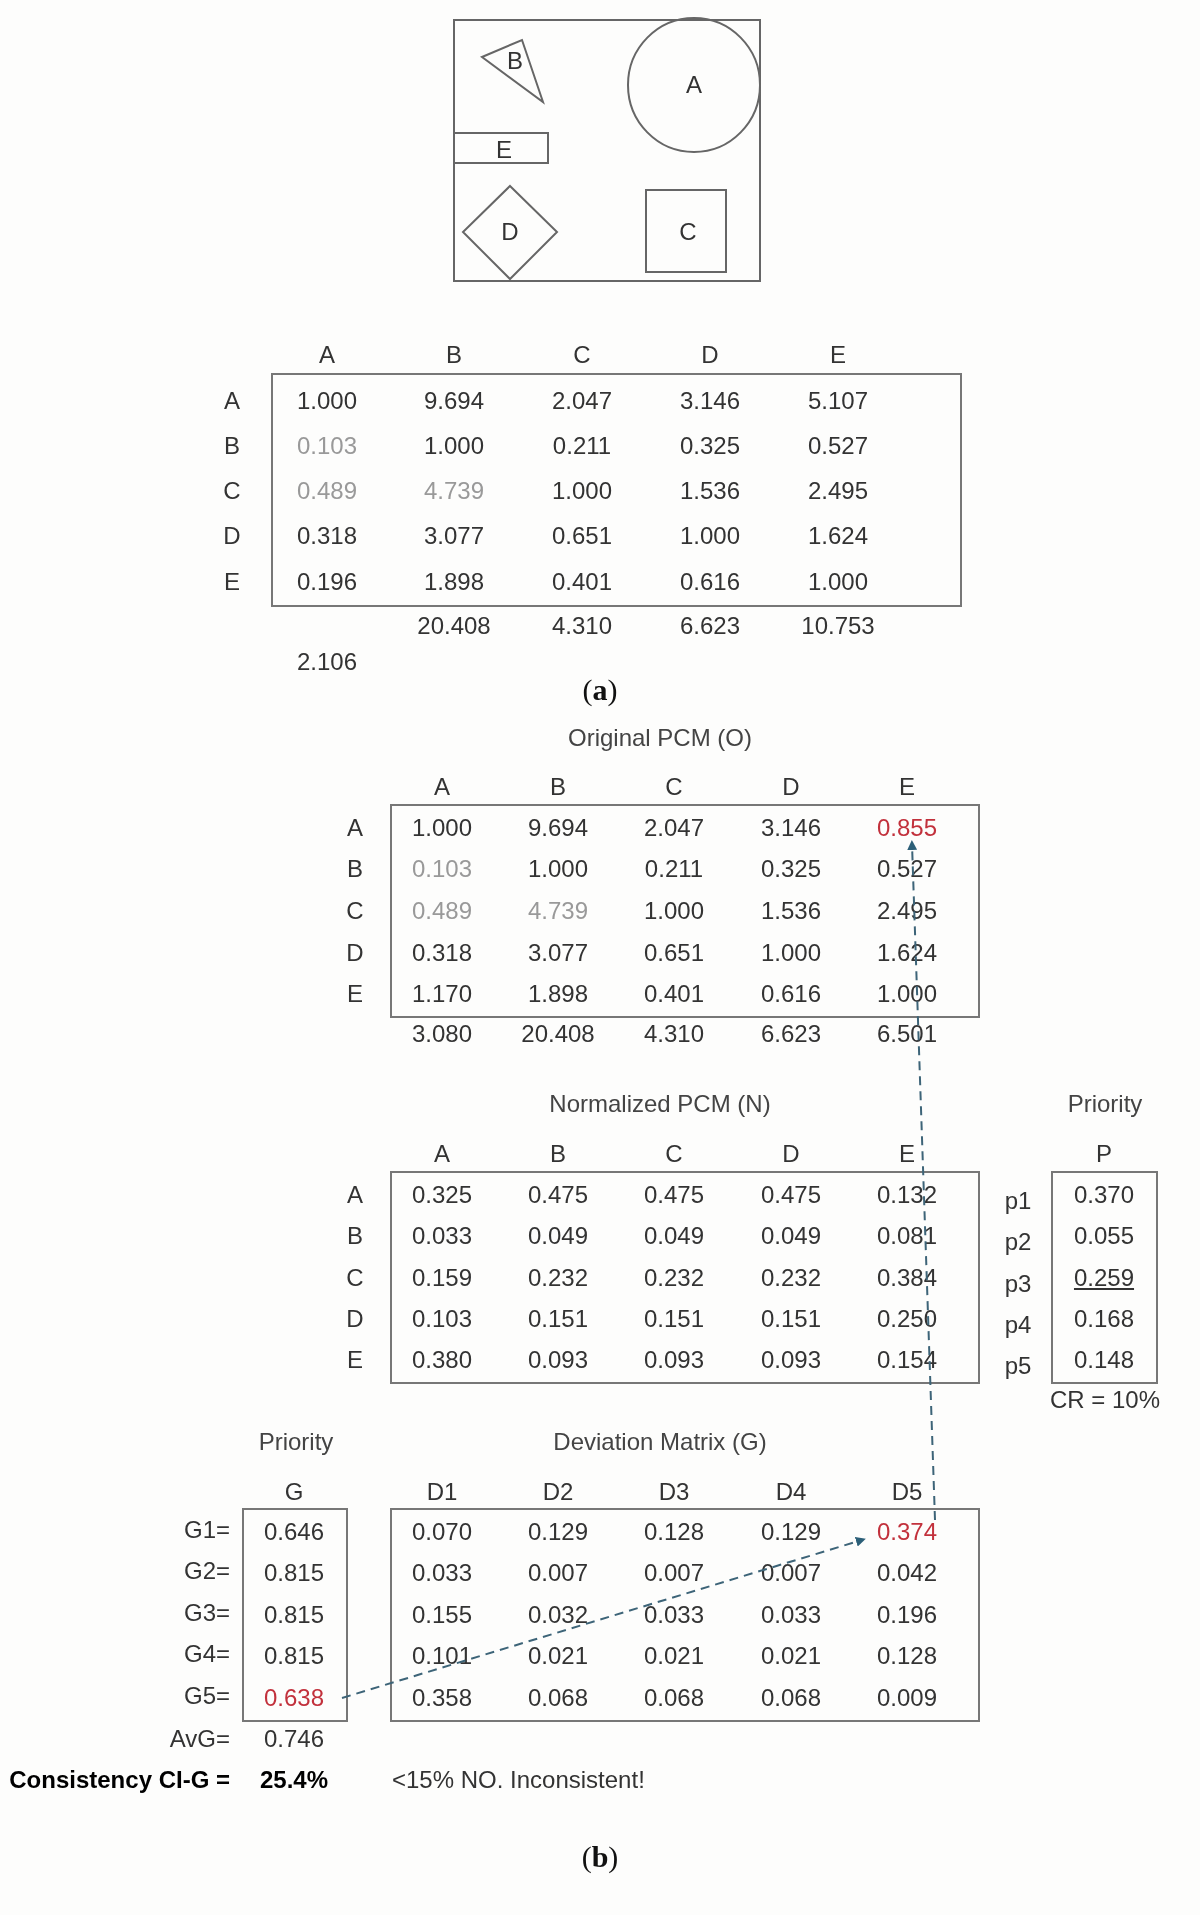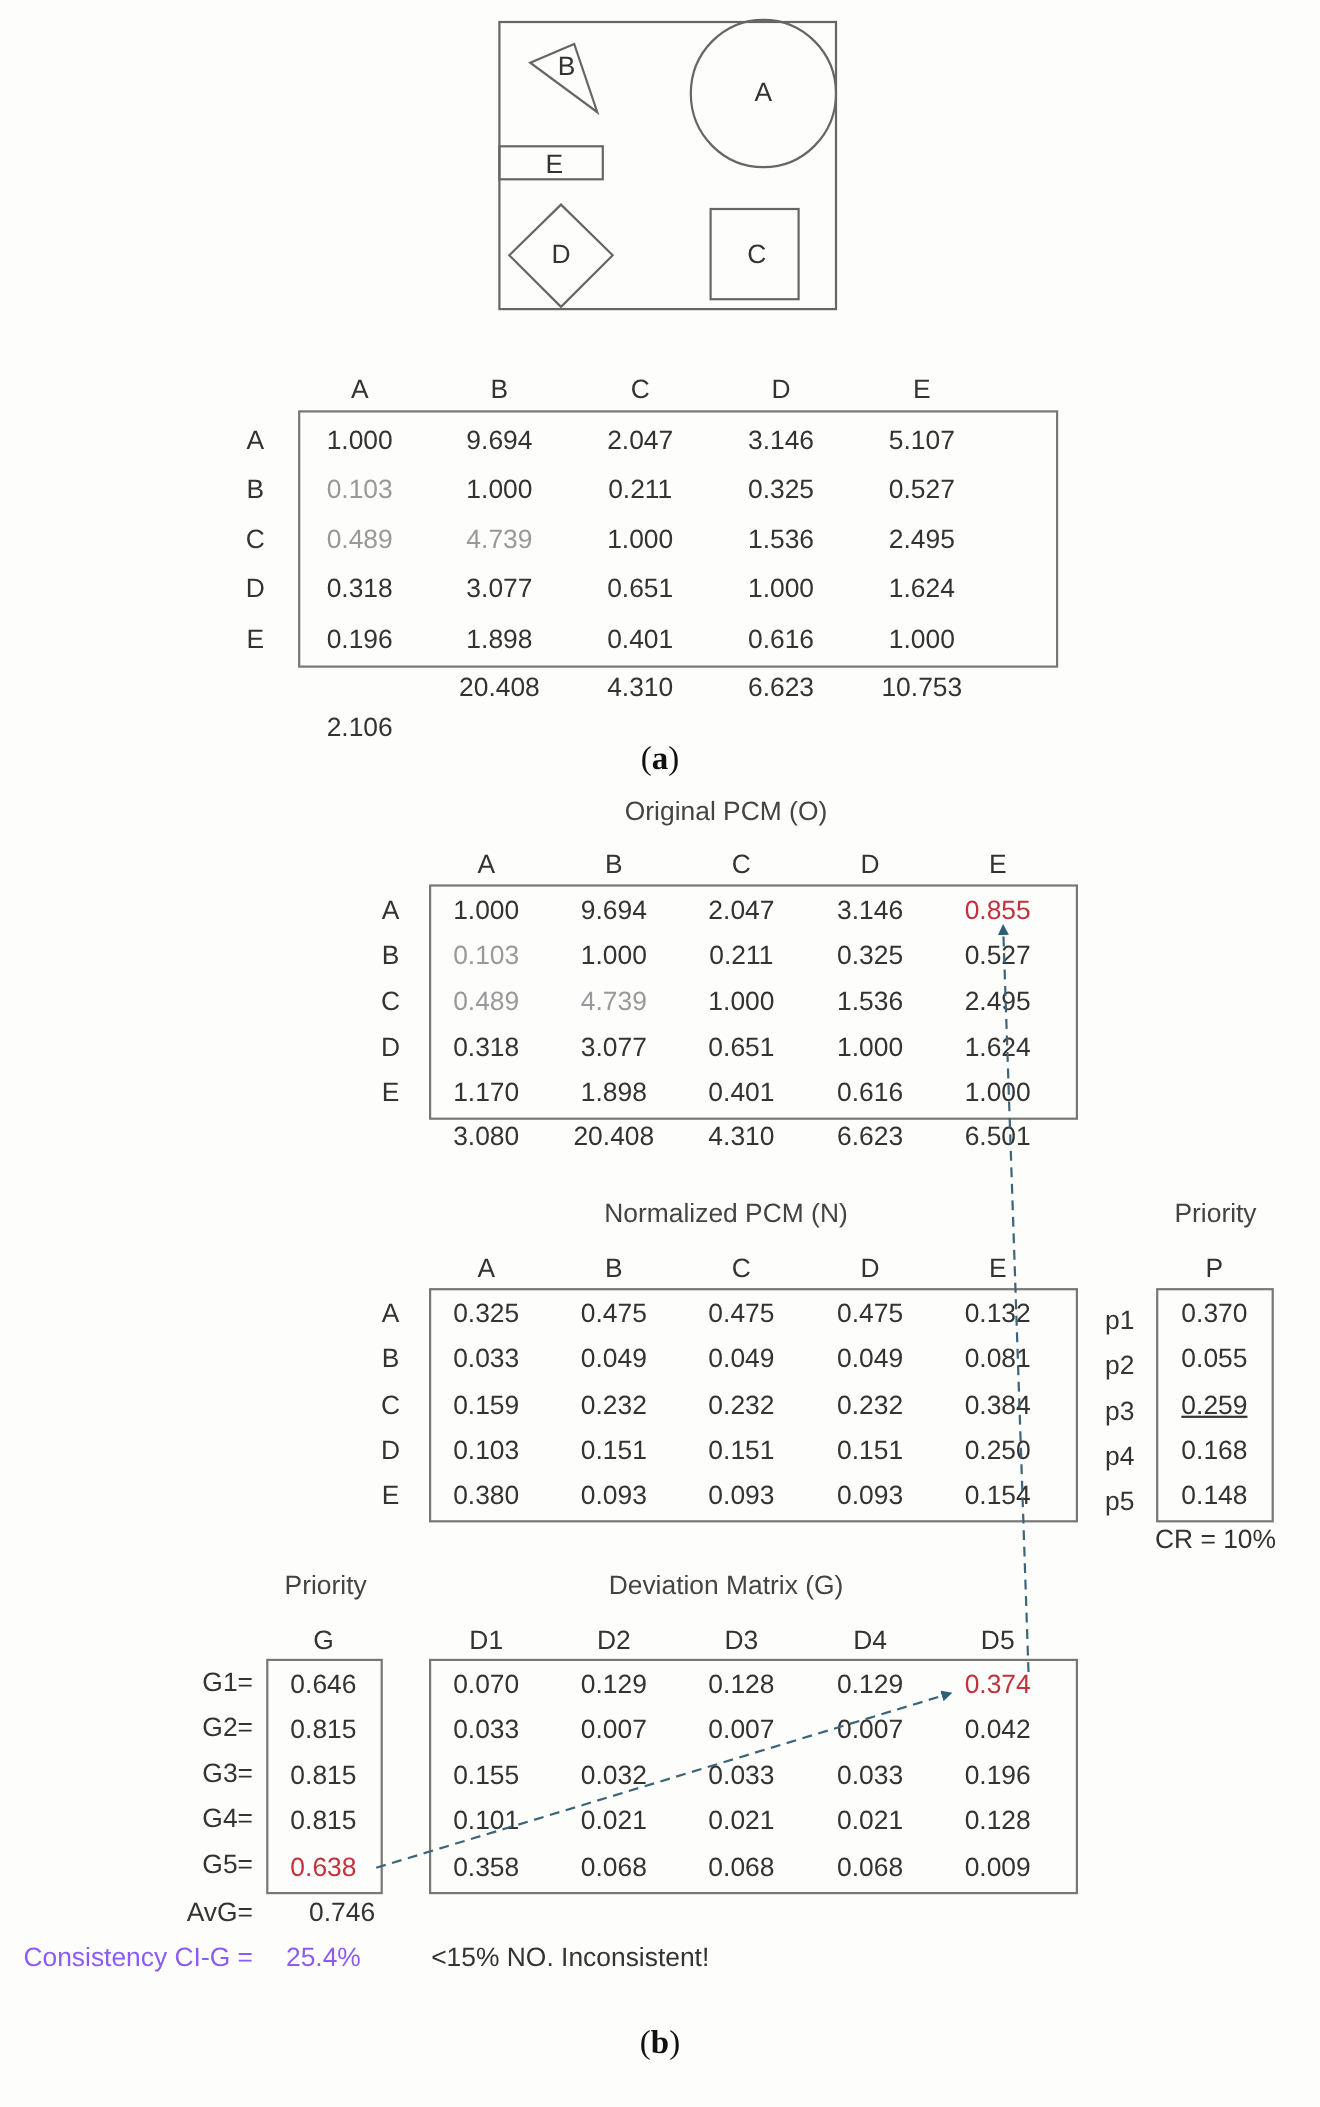--- a/index.html
+++ b/index.html
@@ -8,21 +8,21 @@
   .abs { position:absolute; }
   .txt { font-size:24px; line-height:28px; white-space:nowrap; }
   .c { transform:translateX(-50%); text-align:center; }
   .r { transform:translateX(-100%); text-align:right; }
   .box { position:absolute; border:2px solid #777; box-sizing:border-box; }
   .gray { color:#999; }
   .red { color:#c2313c; }
   .caption { font-family:"Liberation Serif", "DejaVu Serif", serif; font-size:30px; font-weight:bold; color:#111; }
   .caption .paren { font-weight:normal; }
   .title { font-size:24px; color:#444; }
-  .bold { font-weight:normal; color:#8b5cf6; }
+  .bold { font-weight:bold; color:#000000; }
   svg.overlay { position:absolute; left:0; top:0; }
 </style>
 </head>
 <body>
 
 <div>
   <svg class="overlay" width="1200" height="300">
     <rect x="454" y="20" width="306" height="261" fill="none" stroke="#666" stroke-width="2"></rect>
 
     <polygon points="482,57 522,40 543,102" fill="none" stroke="#666" stroke-width="2"></polygon>
@@ -237,21 +237,21 @@
     <div class="abs txt c" style="left:294px;top:1559px;">0.815</div>
     <div class="abs txt r" style="left:230px;top:1599px;">G3=</div>
     <div class="abs txt c" style="left:294px;top:1601px;">0.815</div>
     <div class="abs txt r" style="left:230px;top:1640px;">G4=</div>
     <div class="abs txt c" style="left:294px;top:1642px;">0.815</div>
     <div class="abs txt r" style="left:230px;top:1682px;">G5=</div>
     <div class="abs txt c red" style="left:294px;top:1684px;">0.638</div>
   </div>
 
 <div class="abs txt r" style="left:230px;top:1725px;">AvG=</div>
-<div class="abs txt c" style="left:311px;top:1725px;">0.746</div>
+<div class="abs txt c" style="left:294px;top:1725px;">0.746</div>
 <div class="abs txt r bold" style="left:230px;top:1766px;">Consistency CI-G =</div>
 <div class="abs txt c bold" style="left:294px;top:1766px;">25.4%</div>
 <div class="abs txt" style="left:392px;top:1766px;">&lt;15%  NO.  Inconsistent!</div>
 
 <div class="abs caption c" style="left:600px;top:1840px;">
   <span class="paren">(</span><span>b</span><span class="paren">)</span>
 </div>
 
 <svg class="overlay" width="1200" height="1915" style="pointer-events:none;">
   <defs>

